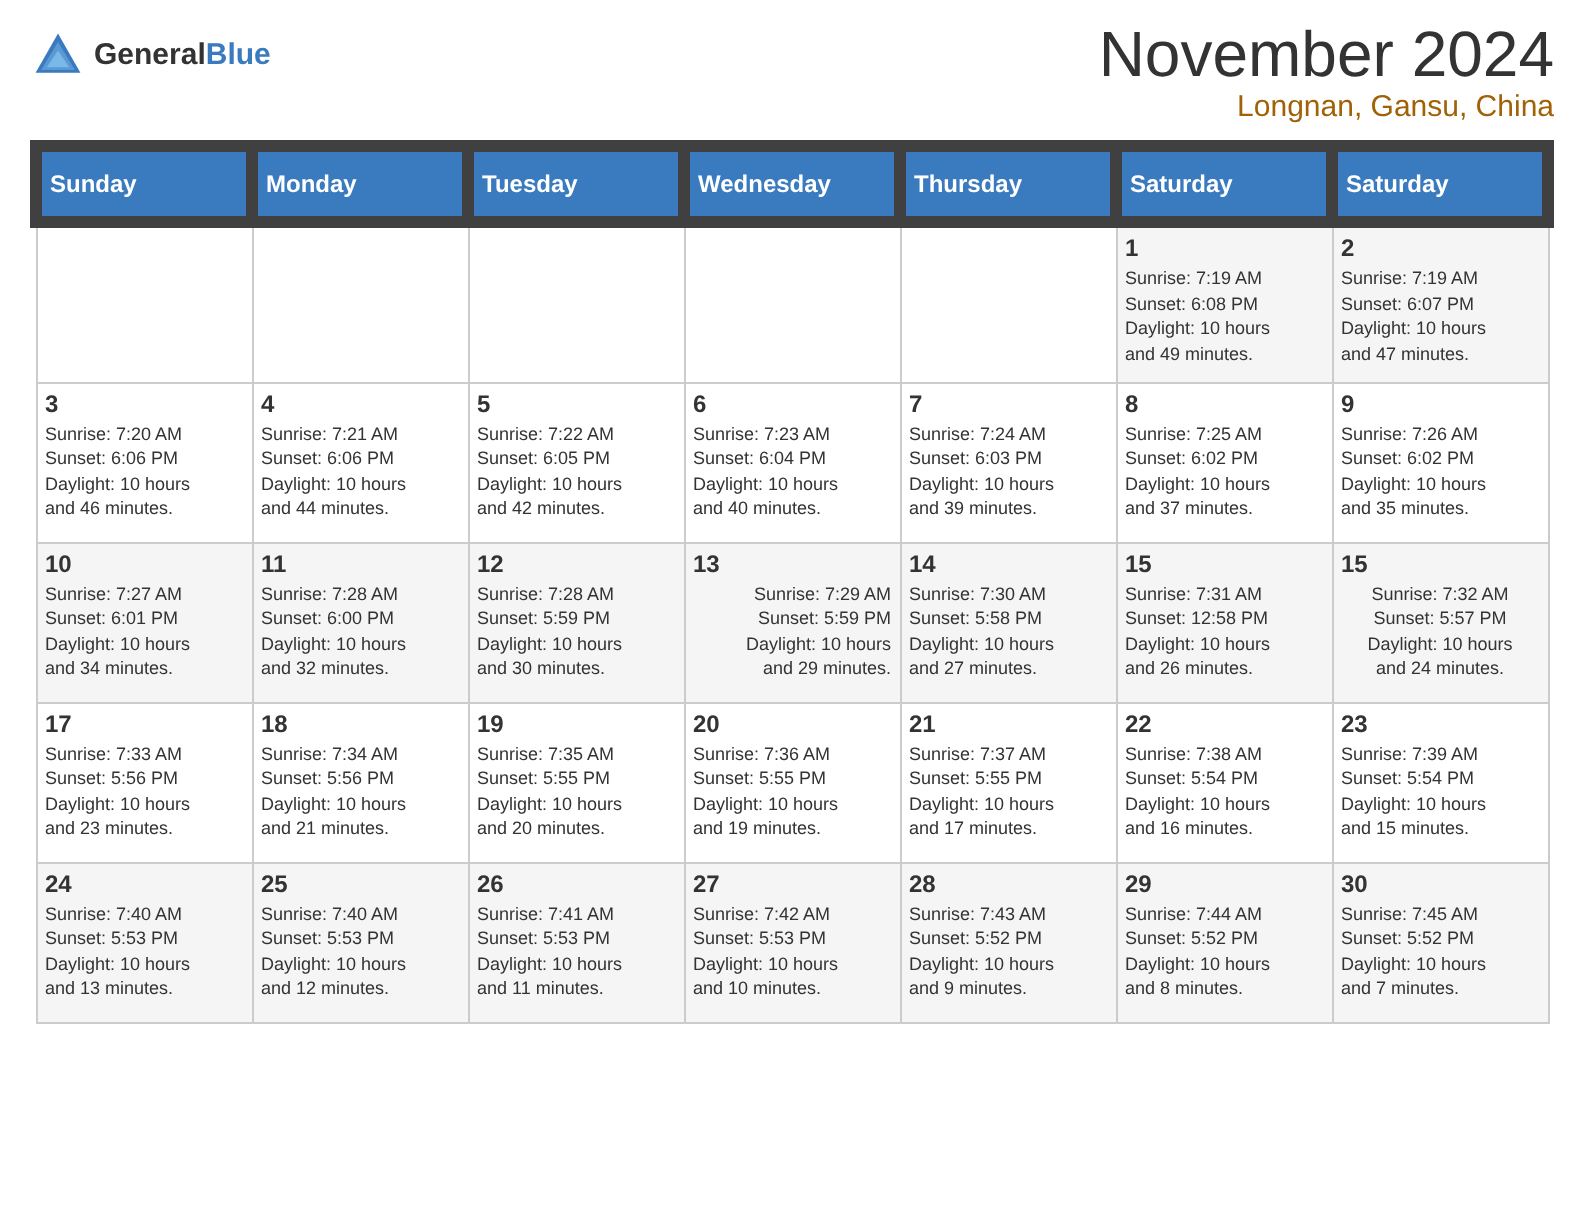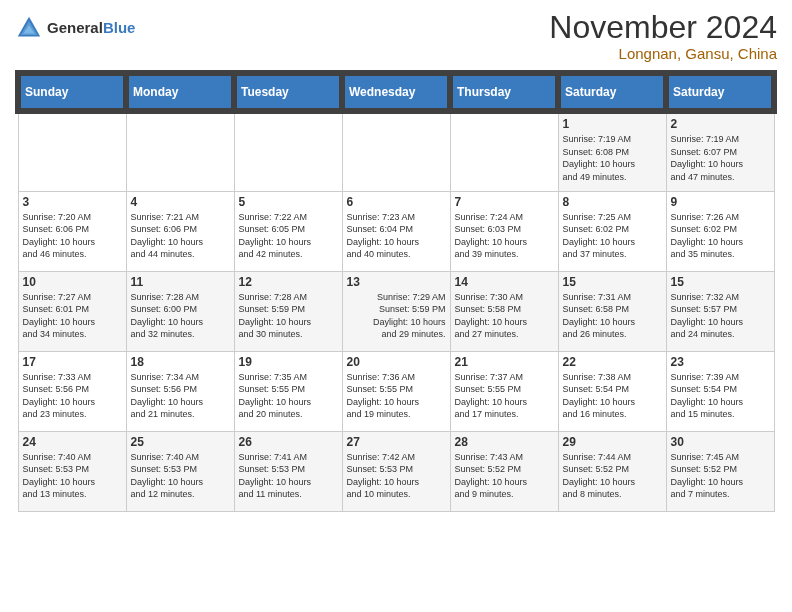--- a/index.html
+++ b/index.html
@@ -250,27 +250,27 @@
           <td>
             <span class="day-number">14</span>
             <div class="cell-info" style="white-space: pre-line;">Sunrise: 7:30 AM
 Sunset: 5:58 PM
 Daylight: 10 hours
 and 27 minutes.</div>
           </td>
           <td>
             <span class="day-number">15</span>
             <div class="cell-info" style="white-space: pre-line;">Sunrise: 7:31 AM
-Sunset: 6:58 PM
+Sunset: 12:58 PM
 Daylight: 10 hours
 and 26 minutes.</div>
           </td>
           <td>
             <span class="day-number">15</span>
-            <div class="cell-info" style="white-space: pre-line;">Sunrise: 7:32 AM
+            <div class="cell-info" style="white-space: pre-line; text-align: center;">Sunrise: 7:32 AM
 Sunset: 5:57 PM
 Daylight: 10 hours
 and 24 minutes.</div>
           </td>
         </tr>
         <tr class="row-4">
           <td>
             <span class="day-number">17</span>
             <div class="cell-info" style="white-space: pre-line;">Sunrise: 7:33 AM
 Sunset: 5:56 PM

